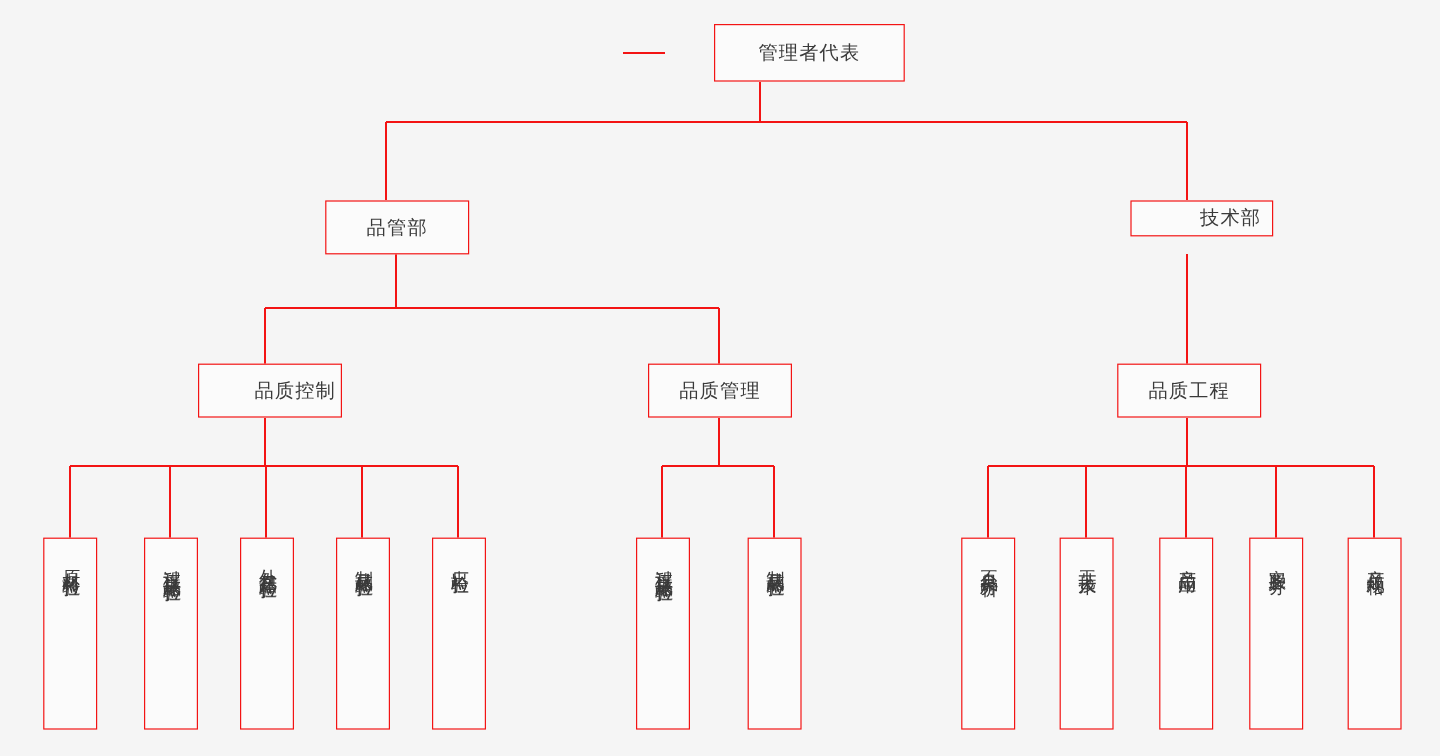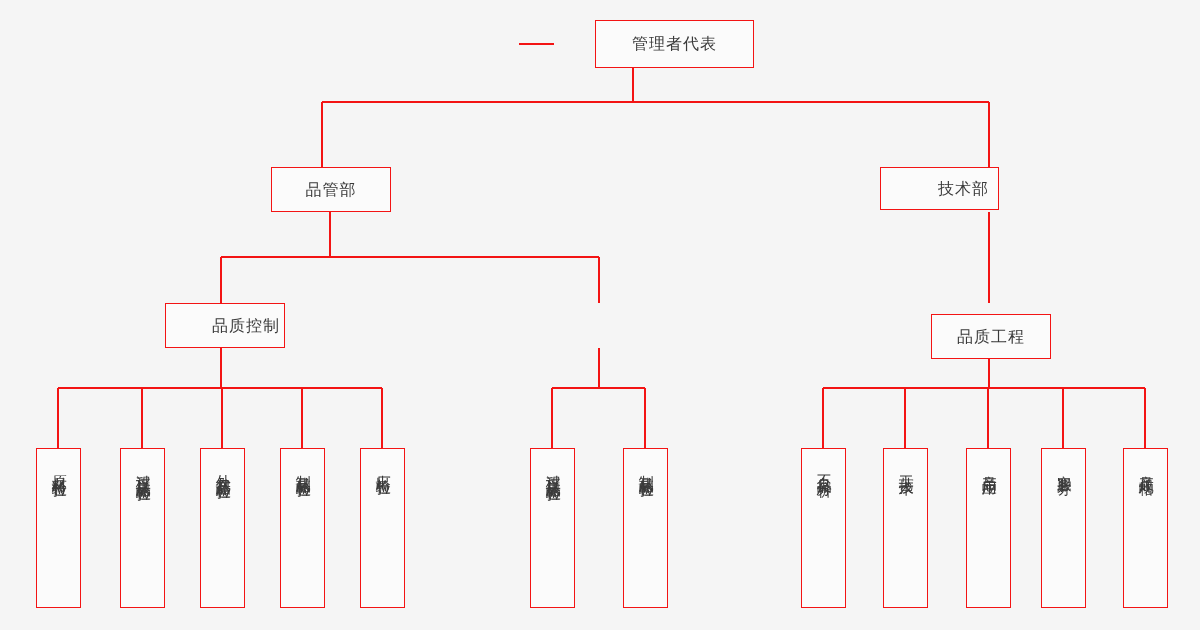--- a/index.html
+++ b/index.html
@@ -102,30 +102,33 @@
 
 
   <div class="node node-h" style="left:554px; top:20px; width:159px; height:48px;margin-left:41px;">
     <span>管理者代表</span>
   </div>
 
   <div class="node node-h" style="left:271px; top:167px; width:120px; height:45px;">
     <span>品管部</span>
   </div>
 
-  <div class="node node-h" style="left:880px; top:167px; width:119px; height:43px;padding-left:48px;">
+  <div class="node node-h" style="left:942px; top:167px; width:119px; height:30px;padding-left:48px;">
     <span>技术部</span>
   </div>
 
   <div class="node node-h" style="left:165px; top:303px; width:120px; height:45px;padding-left:42px;">
     <span>品质控制</span>
   </div>
 
+  <div class="node node-h" style="left:540px; top:303px; width:120px; height:45px;">
+    <span>品质管理</span>
+  </div>
 
-  <div class="node node-h" style="left:931px; top:303px; width:120px; height:45px;margin-top:11px;">
+  <div class="node node-h" style="left:931px; top:303px; width:120px; height:45px;">
     <span>品质工程</span>
   </div>
 
   <div class="node node-v" style="left:36px; top:448px; width:45px; height:160px;">
     <span class="vlabel">原材料检验</span>
   </div>
 
   <div class="node node-v" style="left:120px; top:448px; width:45px; height:160px;">
     <span class="vlabel">过程半成品检验</span>
   </div>

